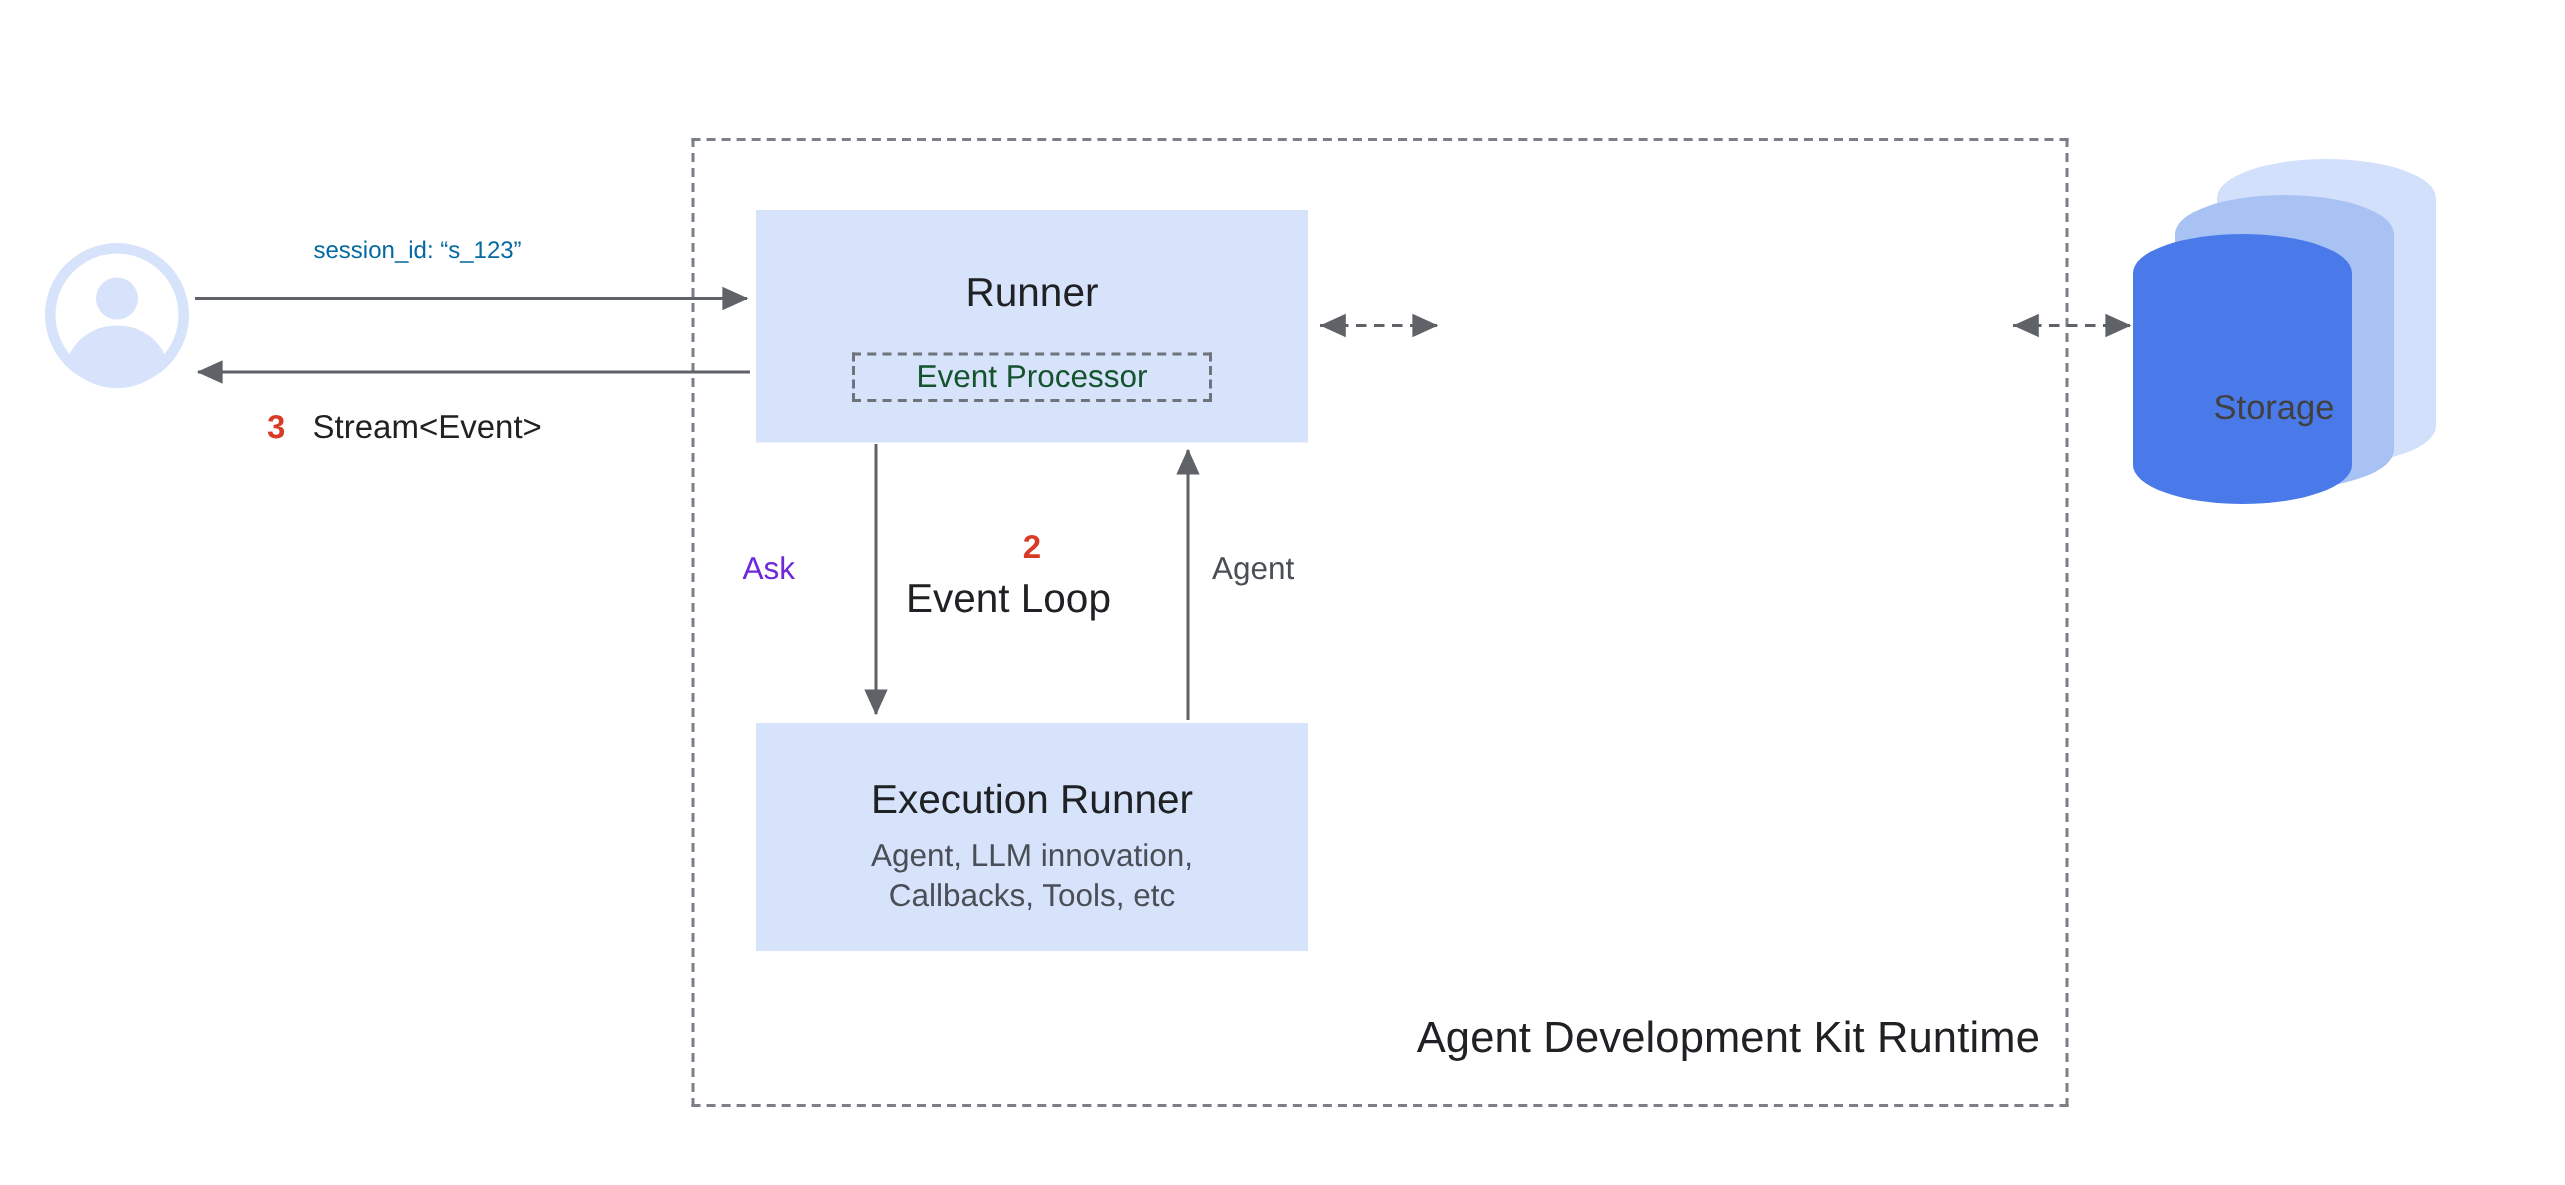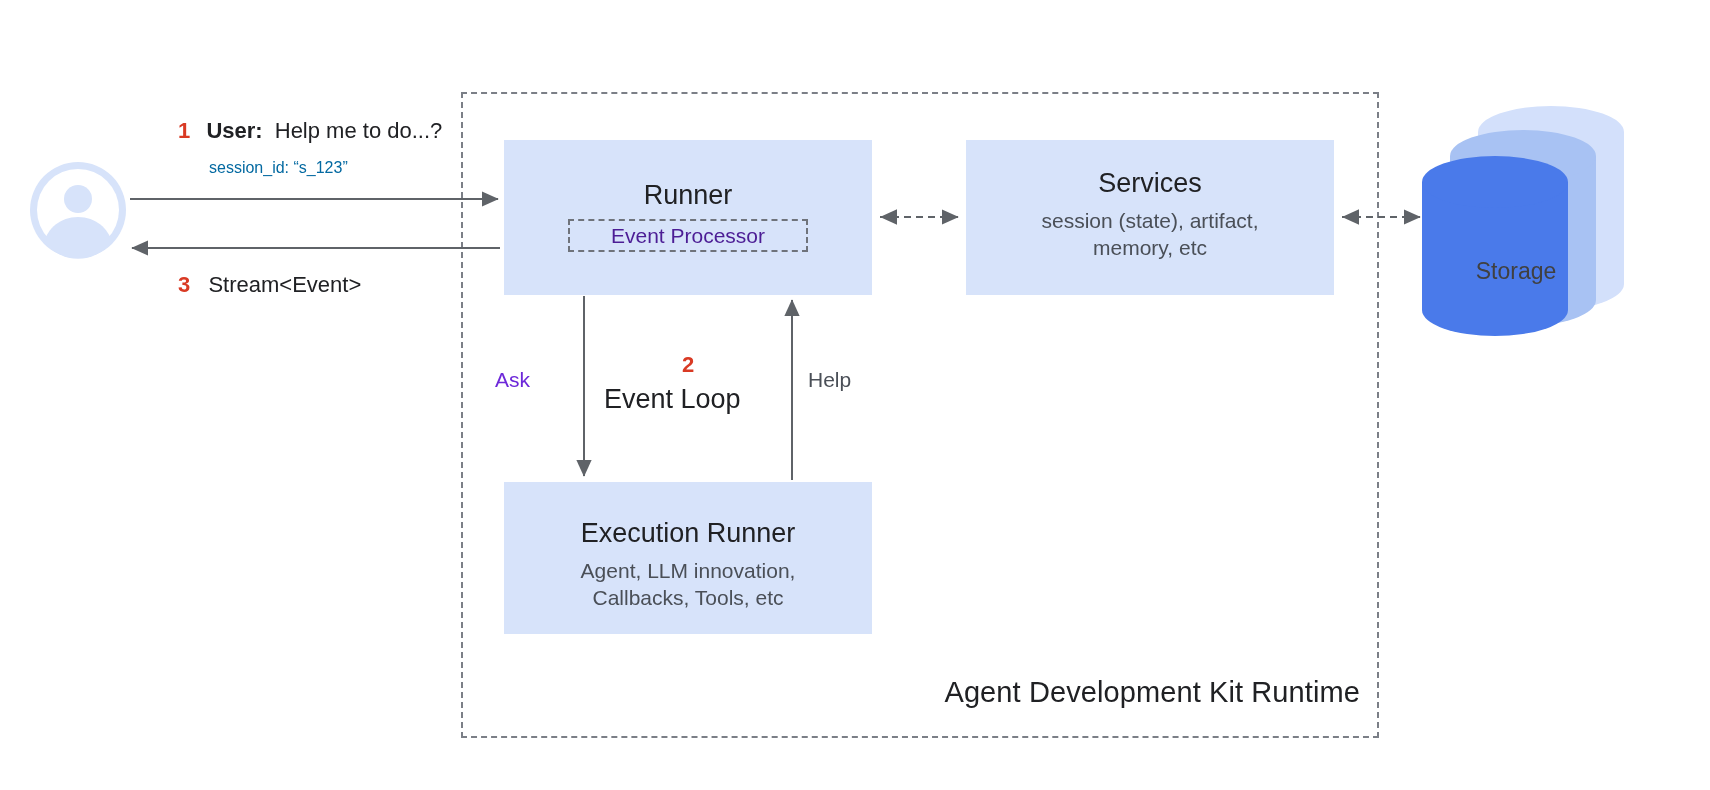--- a/index.html
+++ b/index.html
@@ -63,29 +63,29 @@
     margin-top: 8px;
     white-space: pre-line;
   }
 
   #runner-block {
     left: 504px; top: 140px; width: 368px; height: 155px;
     justify-content: flex-start;
     padding-top: 40px;
   }
   #event-processor {
-    margin-top: 8px;
+    margin-top: 24px;
     width: 240px;
     height: 33px;
     border: 2px dashed #6f737b;
     display: flex;
     align-items: center;
     justify-content: center;
     font-size: 21px;
-    color: #4c1d95;
+    color: #14532d;
     box-sizing: border-box;
   }
 
   #services-block {
     left: 966px; top: 140px; width: 368px; height: 155px;
     justify-content: flex-start;
     padding-top: 28px;
   }
 
   #execution-block {
@@ -197,53 +197,43 @@
     <line x1="1342" y1="217" x2="1420" y2="217" stroke="#5f6368" stroke-width="2" stroke-dasharray="7 5" marker-end="url(#ah)" marker-start="url(#ah-start)"></line>
   </svg>
 
   <svg class="abs" id="avatar" viewBox="0 0 100 100">
     <circle cx="50" cy="50" r="48" fill="#d7e3fa"></circle>
     <circle cx="50" cy="50" r="41" fill="#ffffff"></circle>
     <circle cx="50" cy="39" r="14" fill="#d7e3fa"></circle>
     <path d="M50,57 C32,57 19.5,69 16.5,81.5 A41,41 0 0 0 83.5,81.5 C80.5,69 68,57 50,57 Z" fill="#d7e3fa"></path>
   </svg>
 
-  <div class="abs" id="callout-1">
-    <span class="callout-num">1</span>
-    <span class="strong" style="margin-left:10px;">User:</span>
-    <span style="margin-left:6px;">Help me to do...?</span>
-  </div>
   <div class="abs" id="session-id">session_id: “s_123”</div>
 
   <div class="abs" id="callout-3">
     <span class="callout-num">3</span>
     <span style="margin-left:12px;">Stream&lt;Event&gt;</span>
   </div>
 
   <div class="abs block" id="runner-block">
     <div class="block-title">Runner</div>
     <div id="event-processor">
       <span>Event Processor</span>
     </div>
   </div>
 
-  <div class="abs block" id="services-block">
-    <div class="block-title">Services</div>
-    <div class="block-sub">session (state), artifact,
-memory, etc</div>
-  </div>
 
   <div class="abs block" id="execution-block">
     <div class="block-title">Execution Runner</div>
     <div class="block-sub">Agent, LLM innovation,
 Callbacks, Tools, etc</div>
   </div>
 
   <div class="abs" id="ask-label">Ask</div>
-  <div class="abs" id="yield-label">Help</div>
+  <div class="abs" id="yield-label">Agent</div>
   <div class="abs" id="loop-num">2</div>
   <div class="abs" id="loop-label">Event Loop</div>
 
   <svg class="abs" id="storage" viewBox="0 0 272 240">
 
     <g>
       <path d="M66,36 L66,188 A73,26 0 0 0 212,188 L212,36 Z" fill="#d3e0fb"></path>
       <ellipse cx="139" cy="36" rx="73" ry="26" fill="#d3e0fb"></ellipse>
     </g>
 

